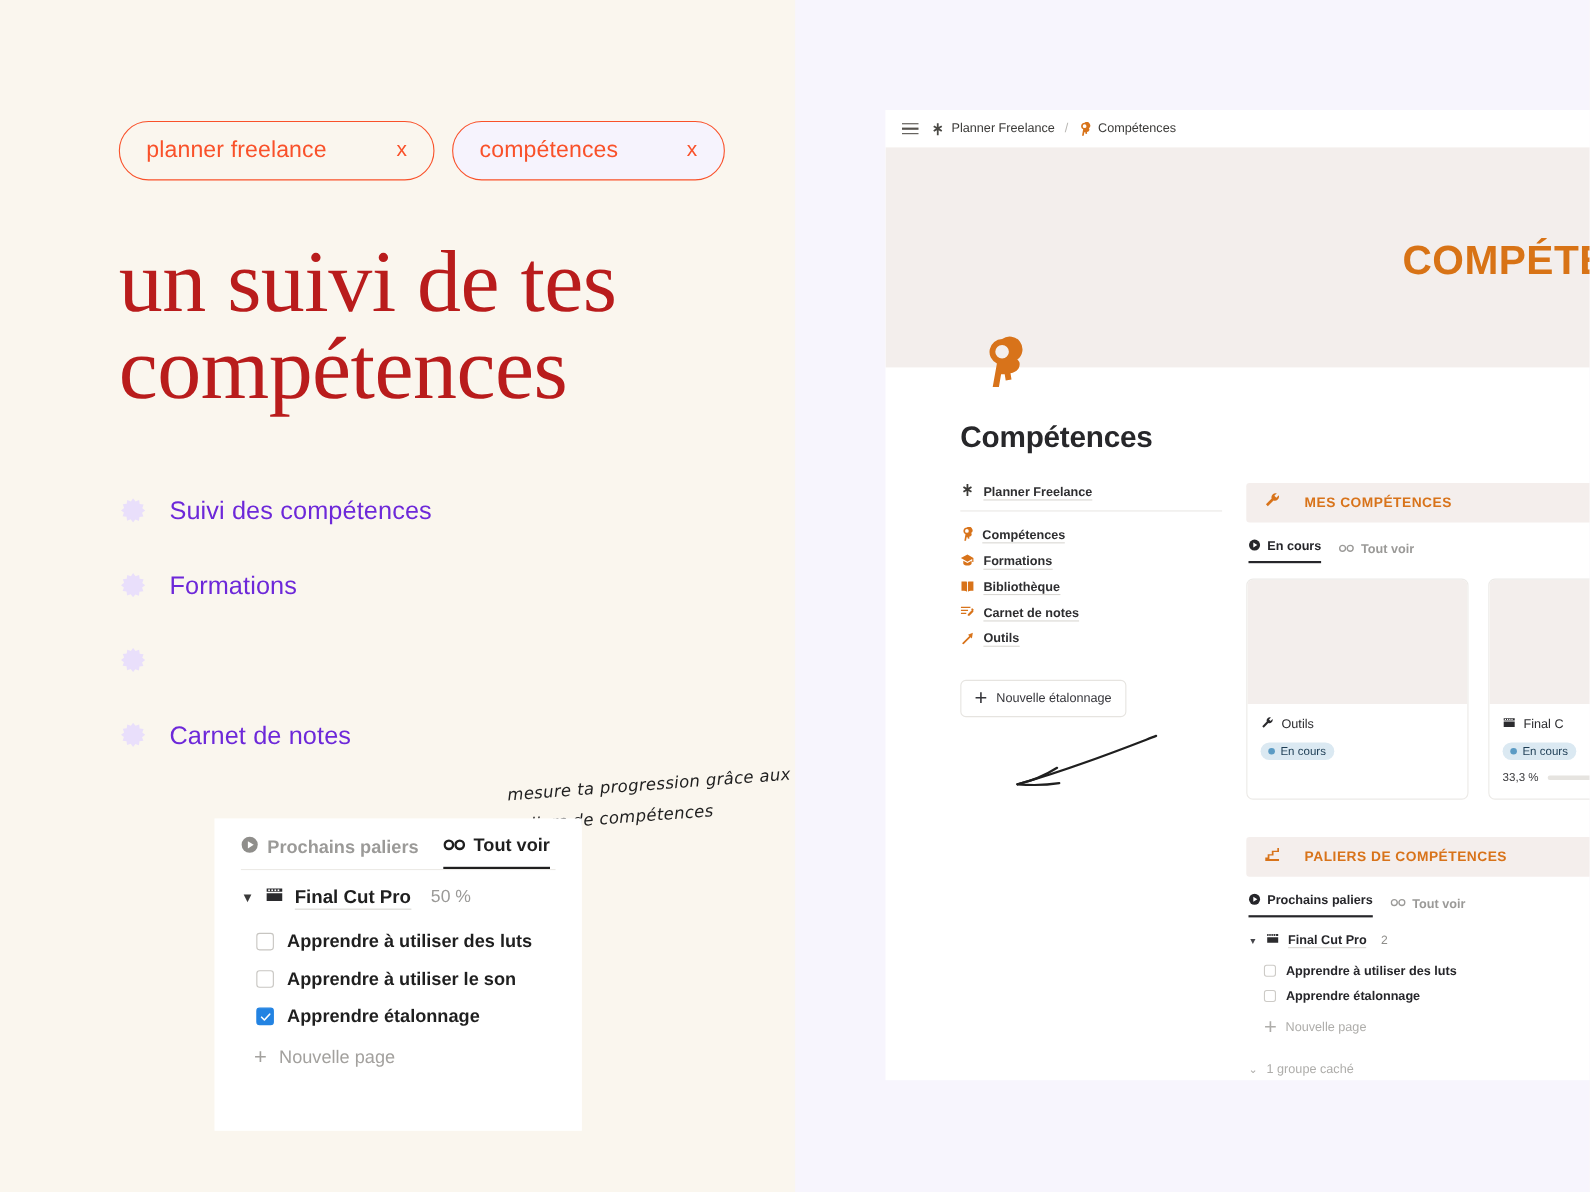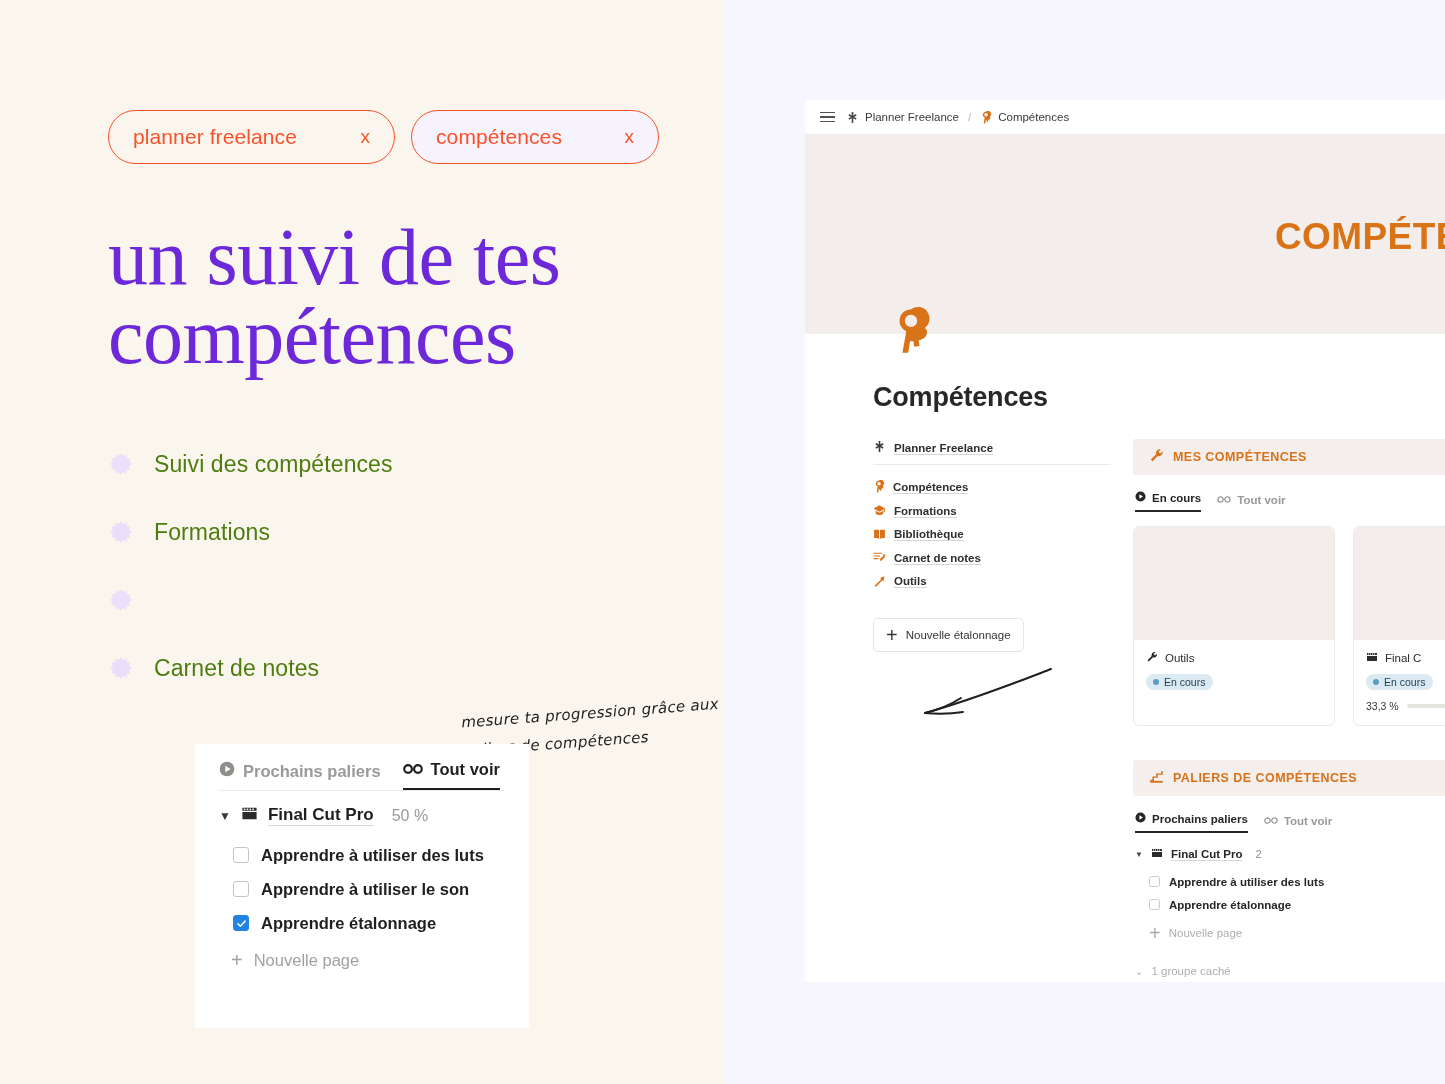--- a/index.html
+++ b/index.html
@@ -24,32 +24,32 @@
     padding: 0 24px 0 24px; color: #f9512a;
     font-size: 21px; letter-spacing: .1px;
   }
   .pill-1 { width: 287px; background: #faf6ee; }
   .pill-2 { width: 248px; background: #f6f3fd; }
   .pill .pill-x { font-size: 19px; margin-left: 18px; }
 
   .headline {
     position: absolute; left: 108px; top: 218px; width: 600px;
     font-family: "Liberation Serif", "DejaVu Serif", serif;
-    font-size: 80px; line-height: 0.99; color: #6d28d9;
+    font-size: 80px; line-height: 0.99; color: #b91c1c;
     font-weight: 400; letter-spacing: -0.5px;
   }
 
   .features { position: absolute; left: 110px; top: 430px; width: 520px; }
   .feature-row { display: flex; align-items: center; height: 68px; }
   .star-bullet {
     width: 22px; height: 22px; flex: 0 0 22px; margin-right: 22px;
     position: relative;
   }
   .star-bullet svg { display: block; }
-  .feature-label { font-size: 23px; color: #4d7c0f; letter-spacing: .1px; }
+  .feature-label { font-size: 23px; color: #6d28d9; letter-spacing: .1px; }
 
   
   .handnote {
     position: absolute; left: 462px; top: 700px; width: 262px;
     font-family: "DejaVu Sans", sans-serif;
     font-size: 15px; line-height: 1.85; color: #1f1f1f;
     font-style: italic; transform: rotate(-4.2deg);
     letter-spacing: .3px;
   }
   .hand-arrow { position: absolute; left: 905px; top: 665px; }
@@ -159,20 +159,21 @@
   }
 
   .sec-head {
     display: flex; align-items: center; gap: 9px;
     background: #f4eeec; height: 36px; padding: 0 16px;
     border-radius: 3px;
   }
   .sec-head-label {
     font-size: 12.5px; font-weight: 700; color: #d8731a;
     letter-spacing: .45px;
+    margin-left: 13px;
   }
   .sec-tabs { display: flex; align-items: flex-end; gap: 16px; margin-top: 9px; padding-left: 2px; height: 28px; }
   .sec-tab {
     display: flex; align-items: center; gap: 6px;
     font-size: 11.5px; color: #9b9a98; font-weight: 700; padding-bottom: 6px;
   }
   .sec-tab.active { color: #26262a; border-bottom: 2px solid #26262a; }
 
   .cards { display: flex; gap: 18px; margin-top: 14px; }
   .card {

